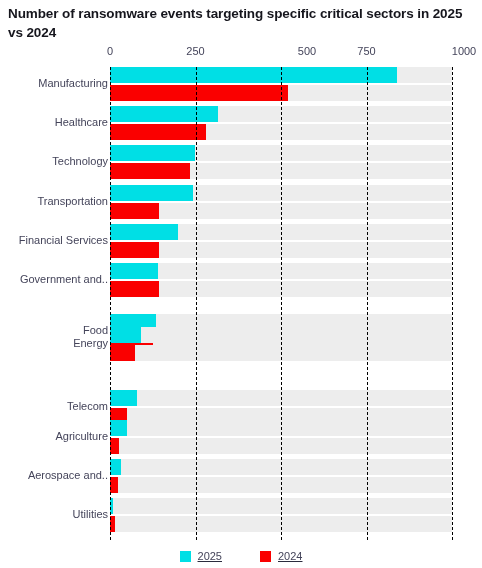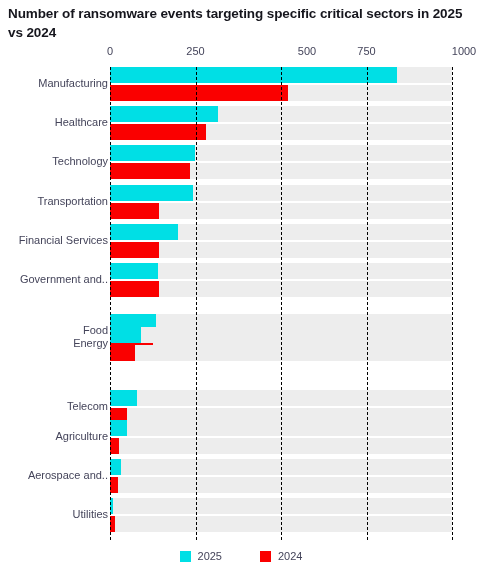--- a/index.html
+++ b/index.html
@@ -131,20 +131,21 @@
     height: 20px;
     display: flex;
     justify-content: center;
     align-items: center;
     gap: 38px;
   }
   .legend-item {
     display: flex;
     align-items: flex-end;
     gap: 7px;
+    text-decoration: underline;
   }
   .legend-swatch {
     width: 11px;
     height: 11px;
     display: block;
   }
   .legend-text {
     font-size: 11px;
     color: #44445a;
   }

